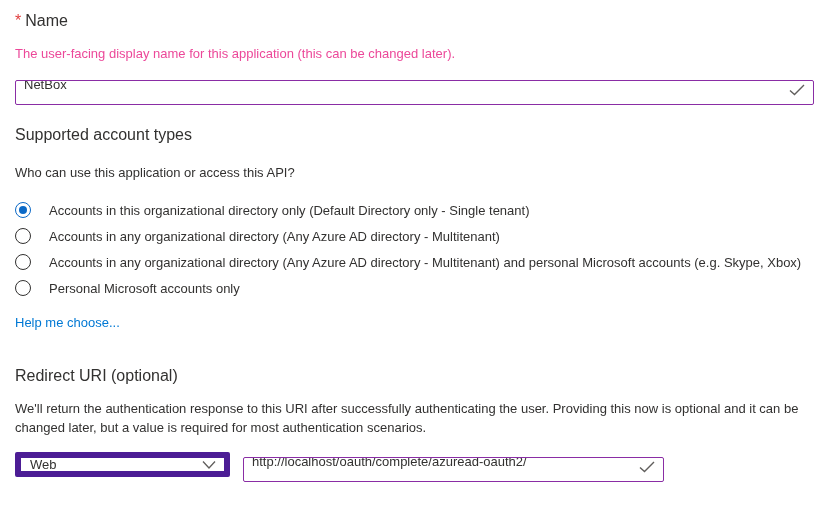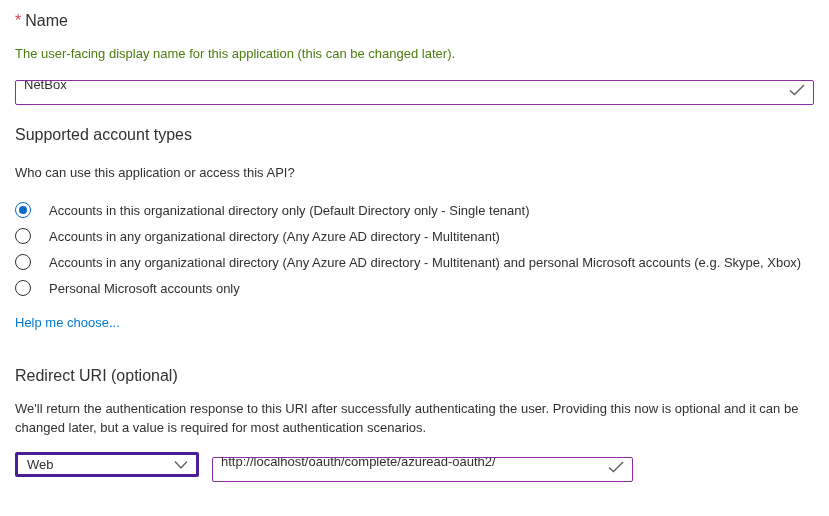--- a/index.html
+++ b/index.html
@@ -17,21 +17,21 @@
     font-size: 16px;
     font-weight: 400;
     color: #323130;
     line-height: 19px;
   }
   .required-marker { color: #e03e3e; margin-right: 4px; }
 
   .field-desc {
     font-size: 13px;
     line-height: 17px;
-    color: #4d7c0f;
+    color: #ec4899;
     margin-top: 15px;
   }
 
   .input-wrap { position: relative; margin-top: 13px; width: 799px; }
   .text-input {
     width: 100%;
     height: 25px;
     border: 1px solid #8A2DA5;
     border-radius: 2px;
     padding: 0 30px 16px 8px;
@@ -94,22 +94,22 @@
   .redirect-desc {
     font-size: 13px;
     line-height: 19px;
     margin-top: 14px;
     max-width: 802px;
   }
 
   .uri-row { display: flex; margin-top: 15px; }
   .dropdown {
     position: relative;
-    width: 184px; height: 25px;
-    border: 3px solid #4c1d95;
+    width: 215px; height: 25px;
+    border: 6px solid #4c1d95;
     border-radius: 2px;
     background: #ffffff;
     display: flex;
     align-items: center;
     padding: 0 28px 0 9px;
     font-size: 13px;
     color: #323130;
     cursor: pointer;
   }
   .dropdown-chevron {

